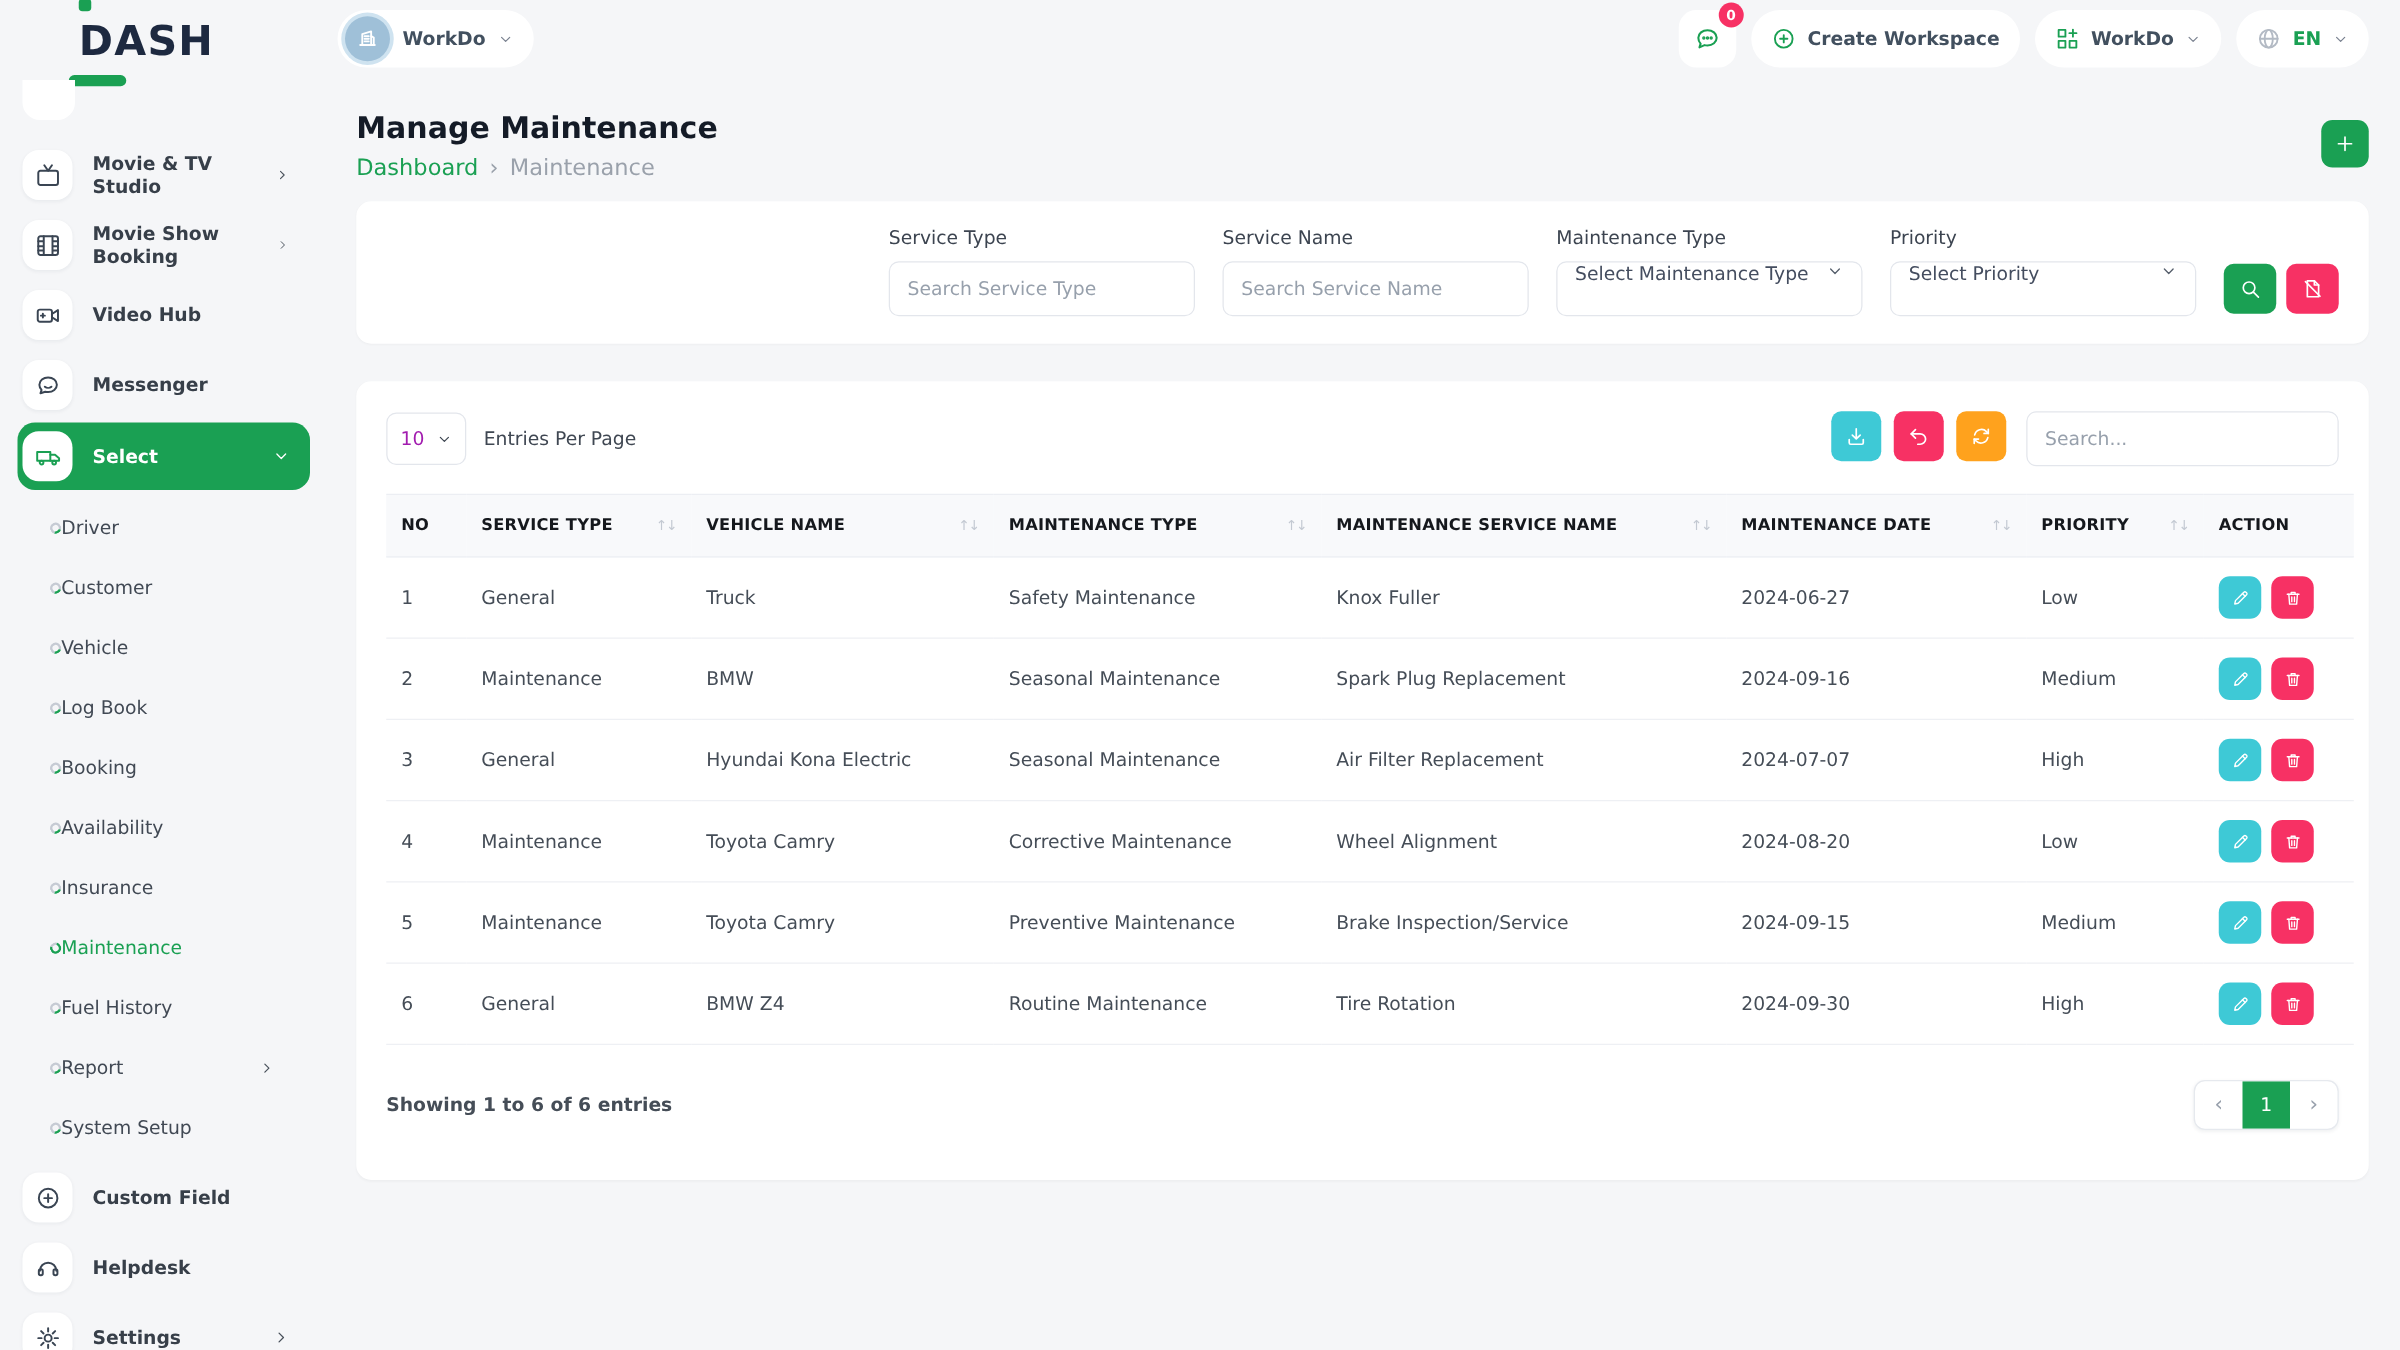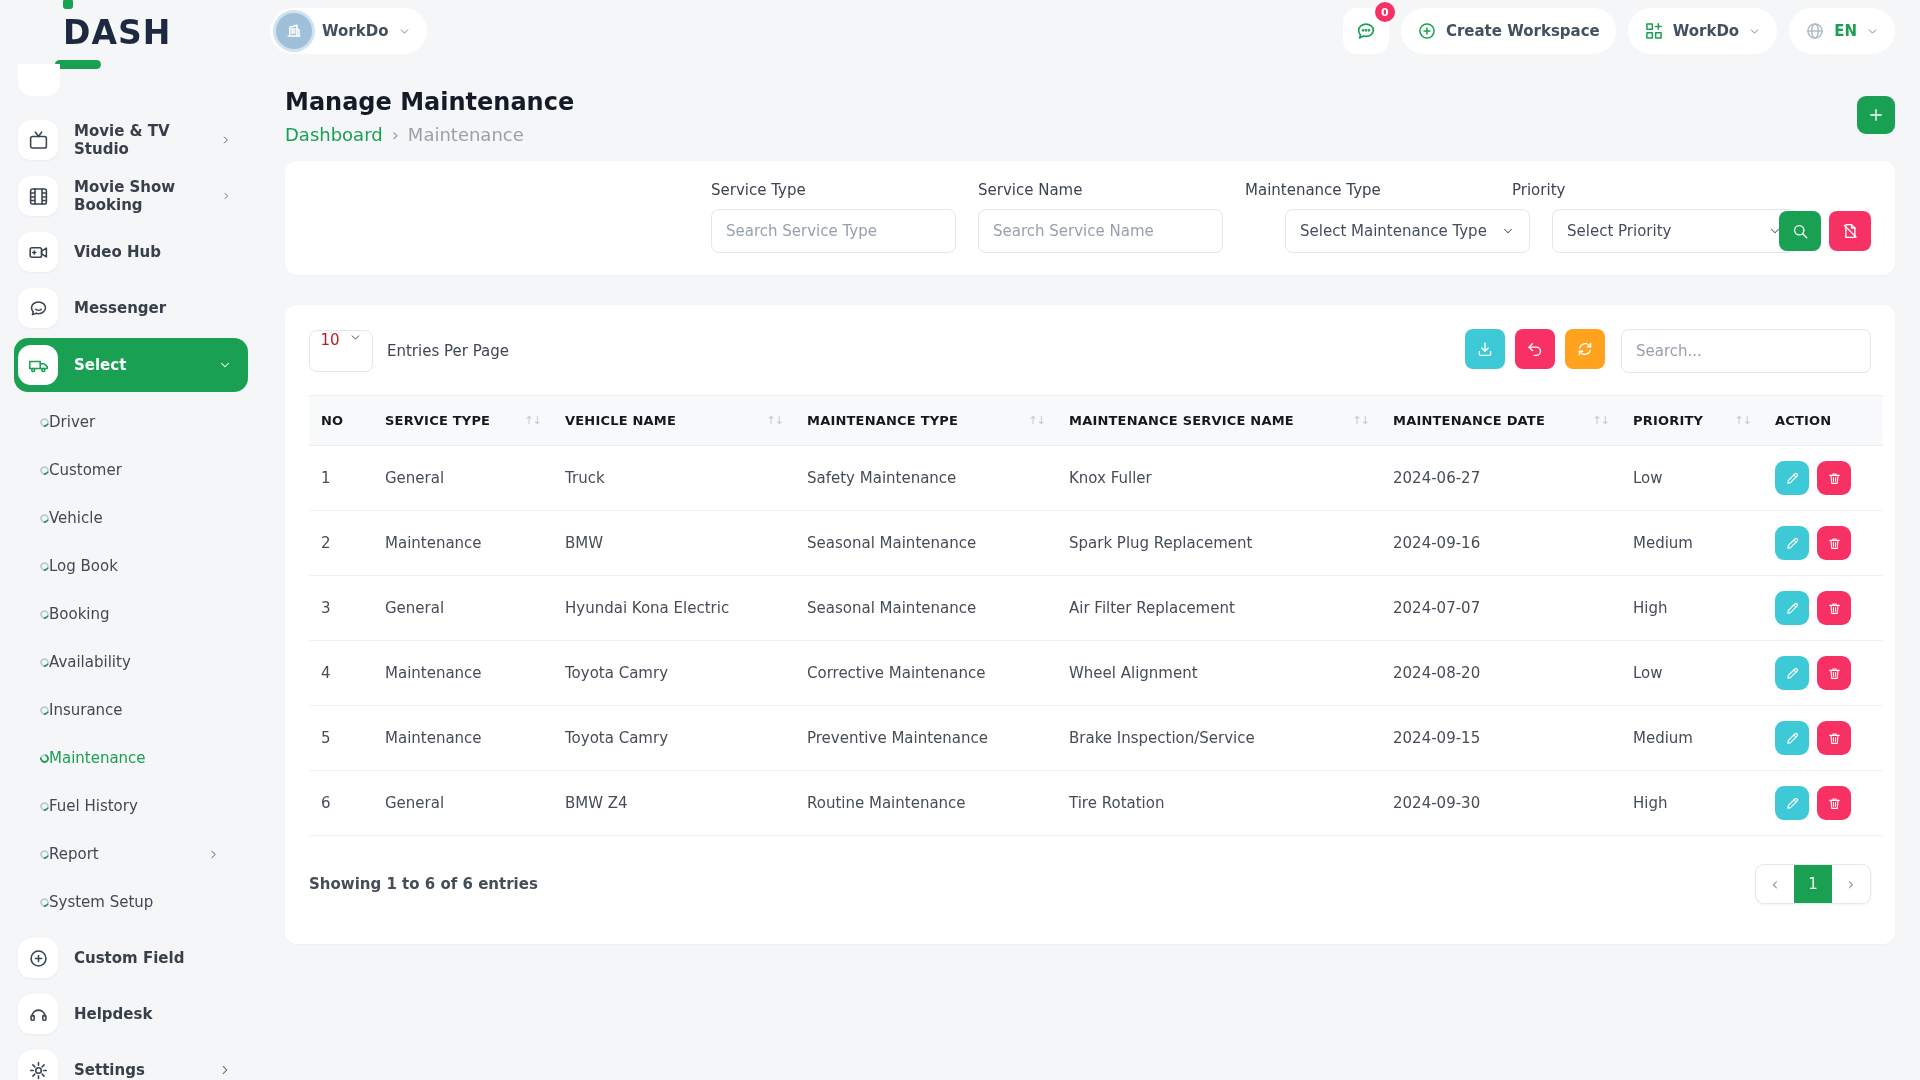--- a/index.html
+++ b/index.html
@@ -75,35 +75,35 @@
     display:flex; align-items:center; justify-content:center; cursor:pointer; }
   .add-btn .icon { width:18px; height:18px; }
 
   .card { background:#fff; border-radius:12px; box-shadow:0 1px 2px rgba(16,24,40,.03); }
   .filter-card { margin-top:16px; padding:20px 24px 22px; display:flex; justify-content:flex-end; gap:22px; }
   .field { width:245px; }
   .field-label { font-size:15px; color:#3c4450; margin-bottom:10px; }
   .text-input, .select-box { width:100%; height:44px; border:1px solid #e3e6ec; border-radius:8px;
     padding:0 14px; font-size:15px; font-family:inherit; color:#444d5f; background:#fff; outline:none; }
   .text-input::placeholder { color:#97a0ac; }
-  .select-box { display:flex; align-items:center; justify-content:space-between; cursor:pointer;margin-left:40px; }
+  .select-box { display:flex; justify-content:space-between; cursor:pointer; }
   .select-box .chev { width:14px; height:14px; color:#555e6b; }
   .filter-btns { display:flex; gap:8px; align-items:flex-end; padding-bottom:2px; }
   .sq-btn { width:42px; height:40px; border-radius:8px; display:flex; align-items:center;
     justify-content:center; color:#fff; cursor:pointer; border:none; }
   .sq-btn .icon { width:18px; height:18px; }
   .btn-green { background:#1aa053; }
   .btn-pink { background:#f73164; }
   .btn-teal { background:#3ec9d6; }
   .btn-orange { background:#ffa21d; }
 
   .table-card { margin-top:30px; padding:24px 24px 40px; min-height:600px; }
   .table-controls { display:flex; align-items:center; }
   .pp-select { width:64px; height:42px; border:1px solid #e3e6ec; border-radius:8px; display:flex;
-    align-items:flex-start; justify-content:center; gap:9px; font-size:15px; color:#b91c1c; cursor:pointer; }
+    align-items:center; justify-content:center; gap:9px; font-size:15px; color:#a21caf; cursor:pointer; }
   .pp-select .chev { width:13px; height:13px; color:#3f4752; }
   .pp-label { margin-left:14px; font-size:15px; color:#3f4752; }
   .tc-right { margin-left:auto; display:flex; gap:10px; }
   .tc-right .sq-btn { width:40px; height:40px; }
   .search-input { width:250px; height:44px; margin-left:6px; }
 
   table { width:100%; border-collapse:collapse; table-layout:fixed; margin-top:22px; }
   thead th { background:#f8f9fb; border-top:1px solid #eceef3; border-bottom:1px solid #eceef3;
     padding:17px 12px; text-align:left; }
   .th-inner { display:flex; align-items:center; justify-content:space-between;

